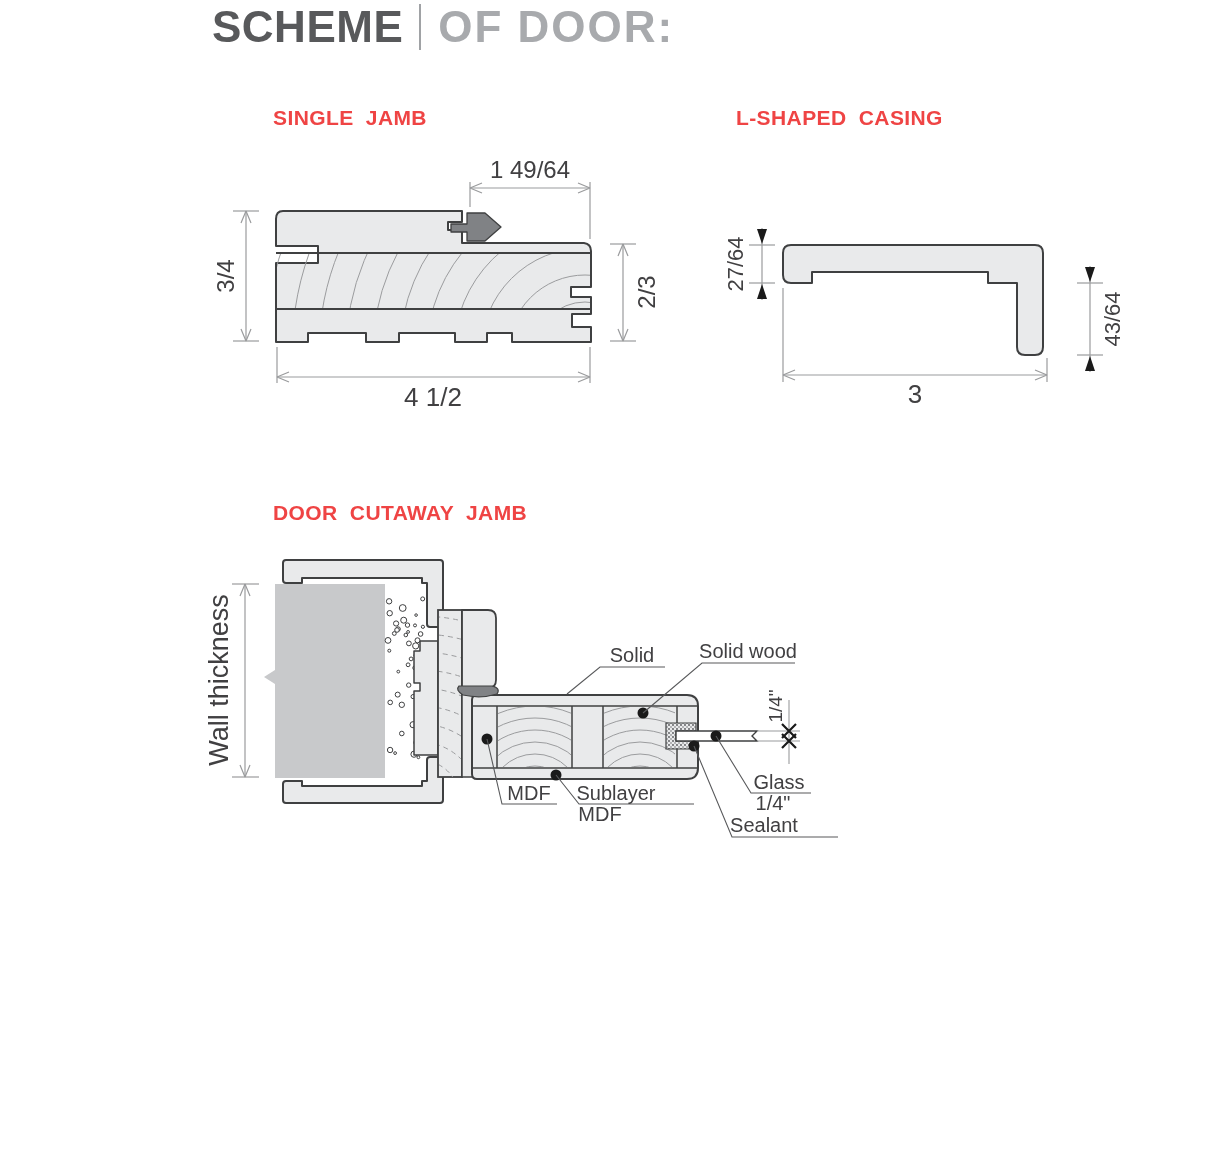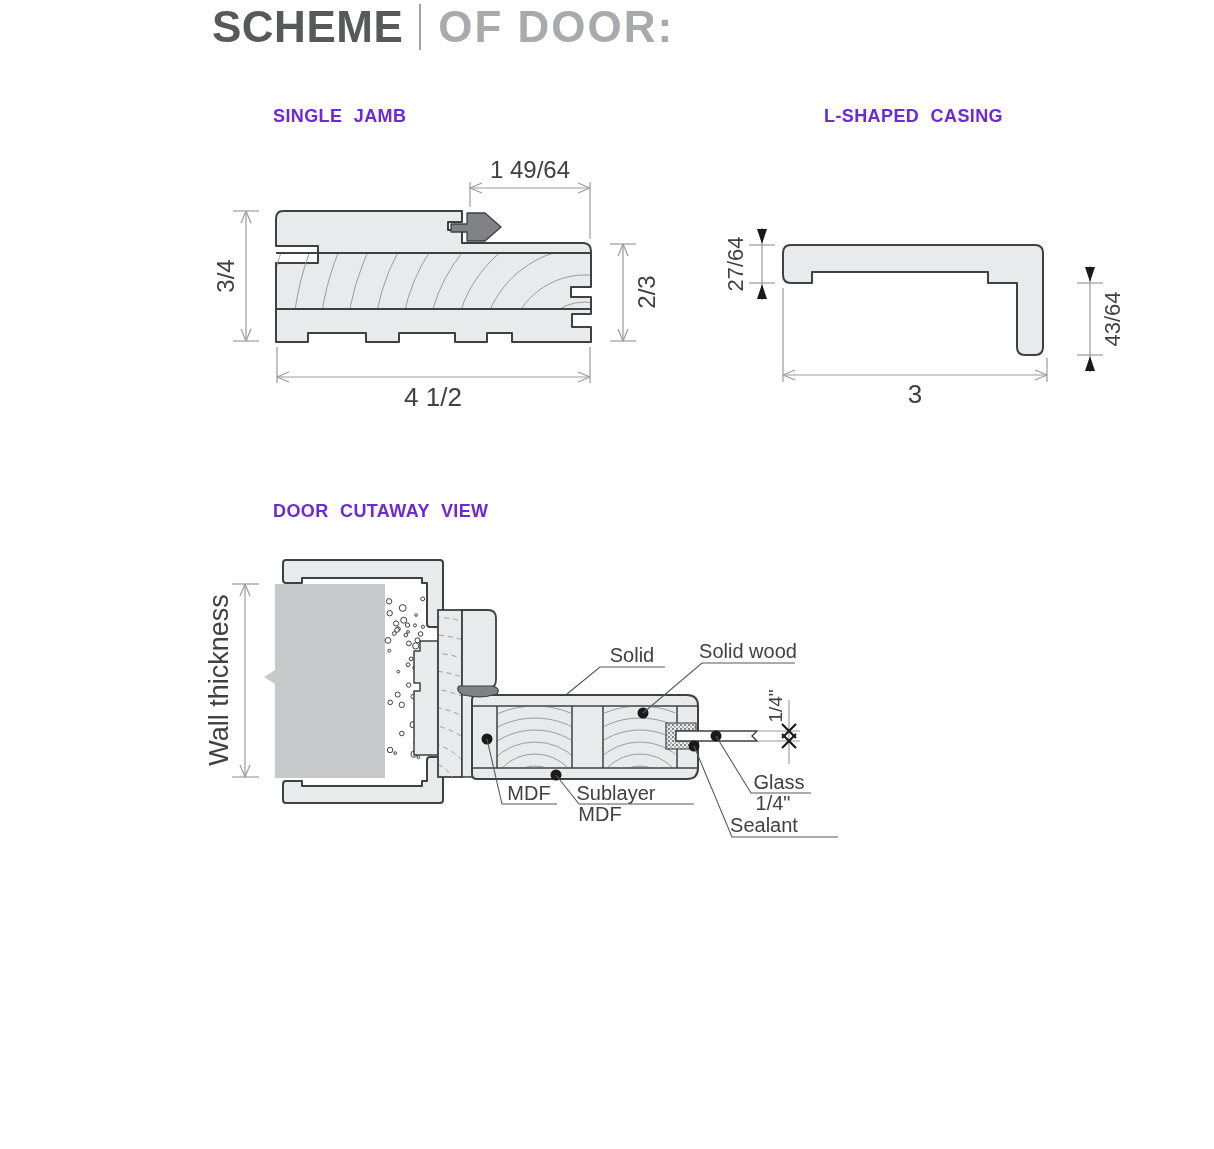--- a/index.html
+++ b/index.html
@@ -5,25 +5,25 @@
   html,body{margin:0;padding:0;background:#ffffff;}
   .canvas{
     position:relative;width:1214px;height:1032px;background:#ffffff;overflow:hidden;
     font-family:"Liberation Sans",sans-serif;color:#414042;
   }
   .page-title{position:absolute;left:212px;top:2px;display:flex;align-items:center;white-space:nowrap;}
   .page-title .t1{font-size:44px;font-weight:bold;color:#58595b;letter-spacing:0.5px;}
   .page-title .tdiv{display:inline-block;width:2px;height:46px;background:#a0a2a5;margin:0 17px 0 16px;}
   .page-title .t2{font-size:44px;font-weight:bold;color:#a8aaad;letter-spacing:2px;}
   .section-heading{
-    position:absolute;font-size:18px;font-weight:bold;color:#6d28d9;
+    position:absolute;font-size:21px;font-weight:bold;color:#ef4444;
     letter-spacing:0.4px;word-spacing:6px;white-space:nowrap;
   }
   #h-jamb{left:273px;top:106px;}
-  #h-casing{left:824px;top:106px;}
+  #h-casing{left:736px;top:106px;}
   #h-cutaway{left:273px;top:501px;}
   svg{position:absolute;overflow:visible;}
   #svg-jamb{left:200px;top:140px;}
   #svg-casing{left:700px;top:215px;}
   #svg-cutaway{left:190px;top:540px;}
   svg text{font-family:"Liberation Sans",sans-serif;fill:#414042;}
   .dim-t{font-size:24px;}
   .dim-t-sm{font-size:22px;}
   .dim-t-lg{font-size:26px;}
   .lbl-t{font-size:20px;}
@@ -36,21 +36,21 @@
 <div class="canvas">
 
   <div class="page-title">
     <span class="t1">SCHEME</span>
     <span class="tdiv"></span>
     <span class="t2">OF DOOR:</span>
   </div>
 
   <div class="section-heading" id="h-jamb">SINGLE JAMB</div>
   <div class="section-heading" id="h-casing">L-SHAPED CASING</div>
-  <div class="section-heading" id="h-cutaway">DOOR CUTAWAY VIEW</div>
+  <div class="section-heading" id="h-cutaway">DOOR CUTAWAY JAMB</div>
 
   <svg id="svg-jamb" width="480" height="290" viewBox="200 140 480 290">
     <defs>
       <clipPath id="clip-jamb-band">
           <rect x="277" y="254" width="313" height="54"></rect>
         </clipPath>
     </defs>
 
     <path d="M283,211 H462 V222 H448 V230 H462 V243 H584 Q591,244 591,251
          V287 H571 V297 H591 V314 H572 V327 H591 V342

